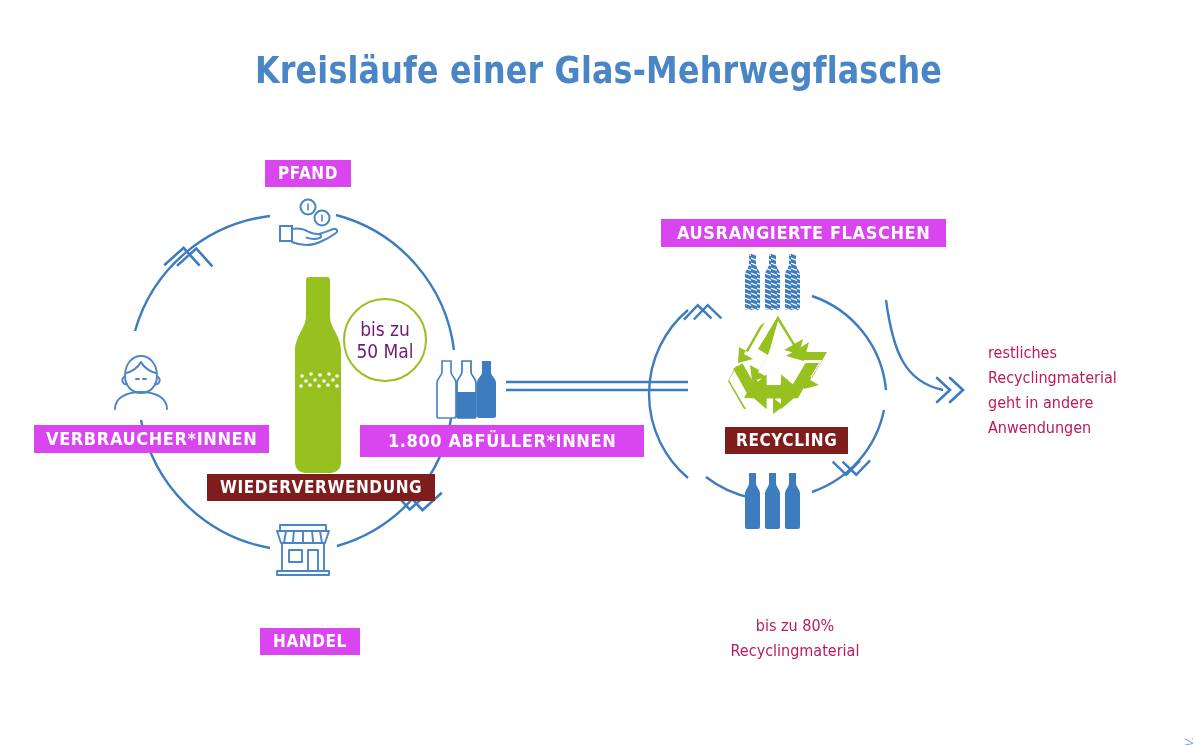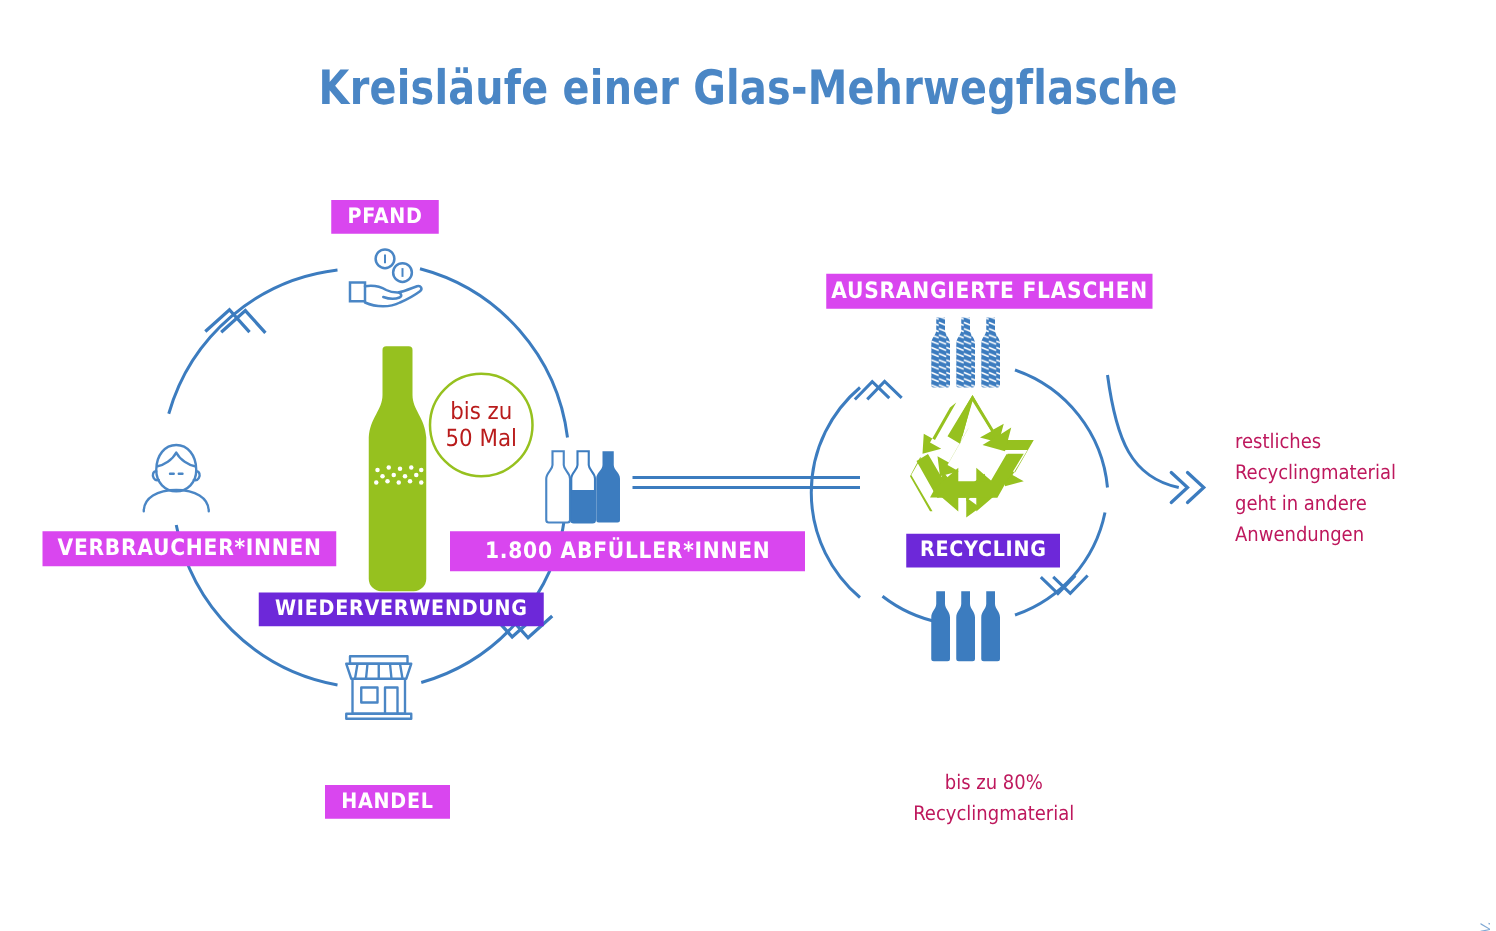--- a/index.html
+++ b/index.html
@@ -18,34 +18,34 @@
   }
 
   
   .chip{
     position:absolute;display:flex;align-items:center;justify-content:center;
     color:#ffffff;font-weight:bold;
     font-family:"DejaVu Sans Condensed","Liberation Sans",sans-serif;
     letter-spacing:0.6px;white-space:nowrap;line-height:1;
   }
   .chip.blue{background:#d946ef;}
-  .chip.green{background:#6d28d9;}
+  .chip.green{background:#7f1d1d;}
 
   
   .plain{
     position:absolute;color:#be185d;
     font-family:"DejaVu Sans Condensed","Liberation Sans",sans-serif;
     font-size:16px;line-height:25px;white-space:pre-line;
   }
 
   
   .badge{
     position:absolute;border:2.5px solid #96c11f;border-radius:50%;
     display:flex;flex-direction:column;align-items:center;justify-content:center;
-    color:#b91c1c;font-family:"DejaVu Sans Condensed","Liberation Sans",sans-serif;
+    color:#701a75;font-family:"DejaVu Sans Condensed","Liberation Sans",sans-serif;
     font-size:19px;line-height:22px;text-align:center;white-space:pre-line;
   }
 
   
   .copyright{
     position:absolute;right:2px;bottom:8px;
     transform-origin:100% 100%;transform:rotate(-90deg) translate(0,0);
     color:#7fa8d4;font-size:11px;font-style:italic;
     font-family:"Liberation Sans",sans-serif;white-space:nowrap;
   }
@@ -186,21 +186,21 @@
       <path class="ln" stroke-width="2.4" d="M 4,2 L -16,2 L -16,-17"></path>
     </g>
 
     <path class="ln" stroke-width="2.4" d="M 886,300 C 893,352 905,382 943,390"></path>
     <g>
       <path class="ln" stroke-width="2.6" stroke-linecap="round" d="M 937,378 L 950,390 L 937,402"></path>
       <path class="ln" stroke-width="2.6" stroke-linecap="round" d="M 950,378 L 963,390 L 950,402"></path>
     </g>
   </svg>
 
-  <div class="chip blue" style="left:661px;top:219px;height:28px;padding:0 4px;font-size:18px;">AUSRANGIERTE FLASCHEN</div>
+  <div class="chip blue" style="left:661px;top:219px;height:28px;padding:0 16px;font-size:18px;">AUSRANGIERTE FLASCHEN</div>
 
   <svg width="66" height="62" style="position:absolute;left:745px;top:252px;" viewBox="0 0 66 62">
     <defs>
       <pattern id="hatch" width="6" height="5" patternUnits="userSpaceOnUse">
         <rect width="6" height="5" fill="#3c7cbf"></rect>
         <path d="M0,1 L6,3.4" stroke="#ffffff" stroke-width="1.2"></path>
       </pattern>
       <path id="btl" d="M4,2 h7 v10 c0,4 4,6 4,11 v33 a2,2 0 0 1 -2,2 h-11 a2,2 0 0 1 -2,-2 v-33 c0,-5 4,-7 4,-11 z"></path>
     </defs>
     <use href="#btl" fill="url(#hatch)" x="0" y="0"></use>

